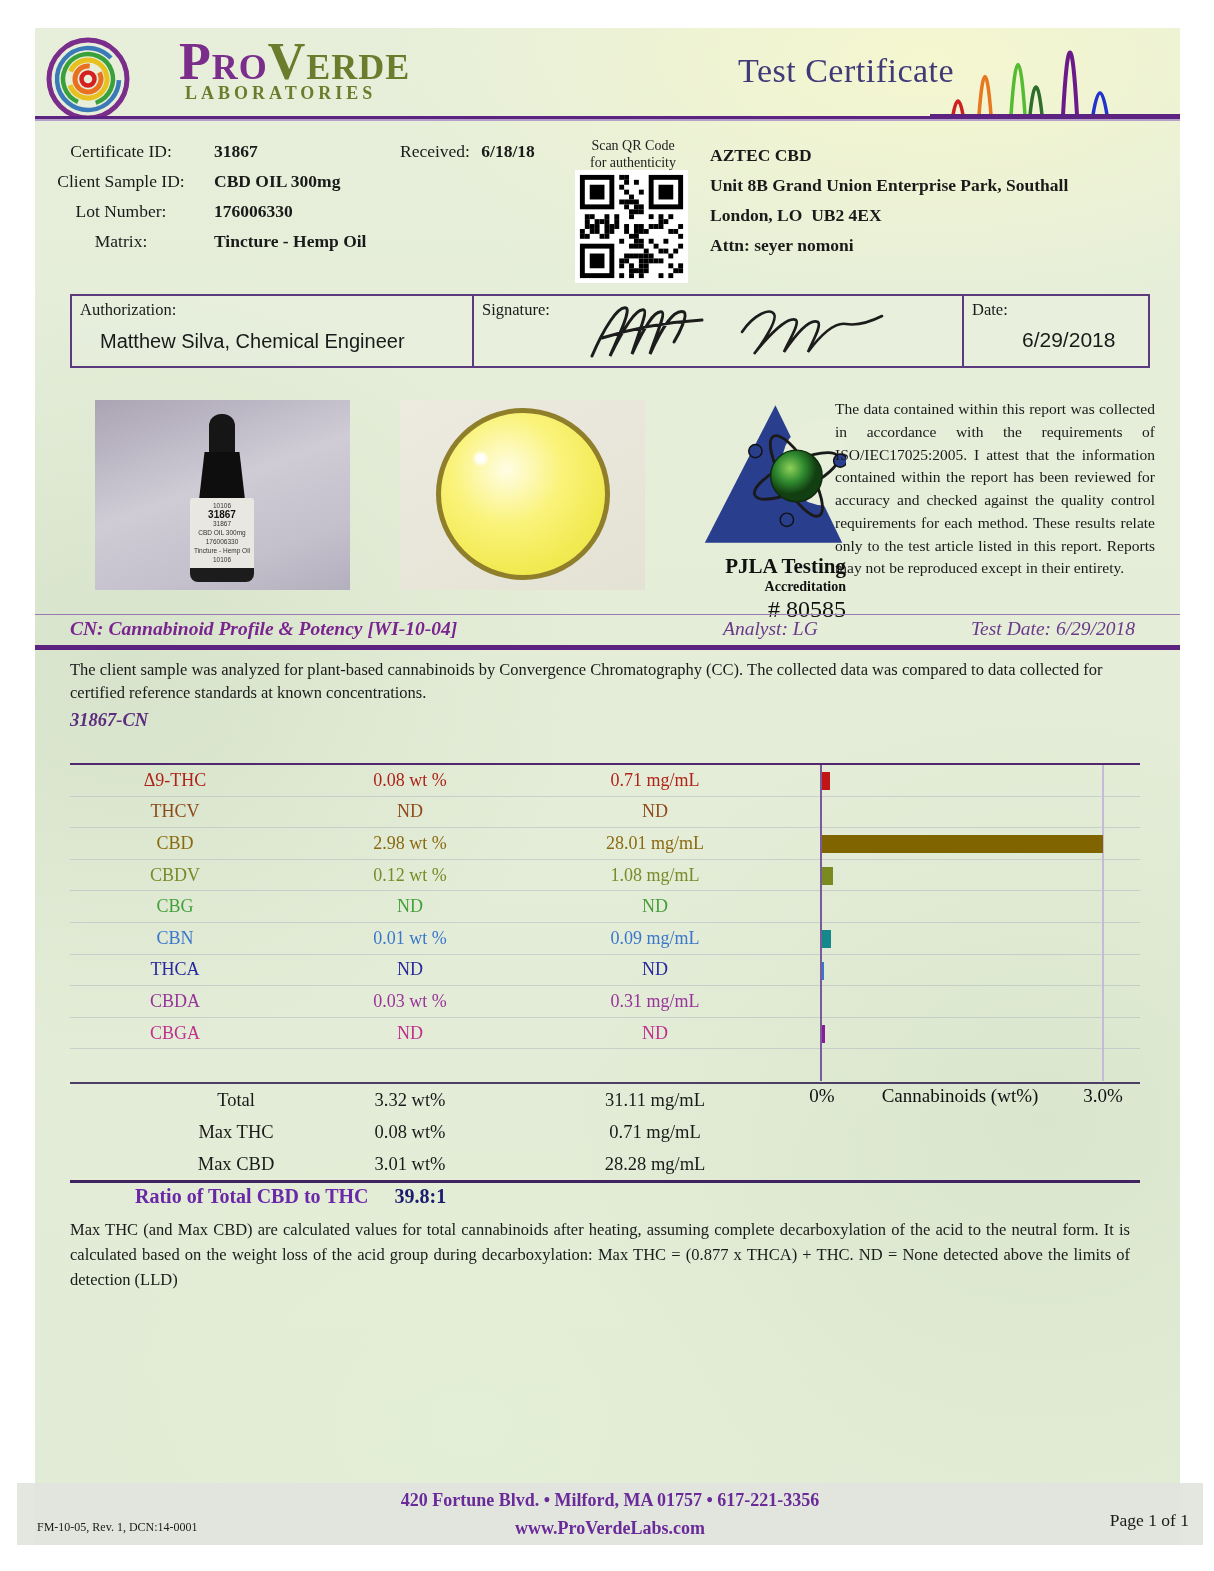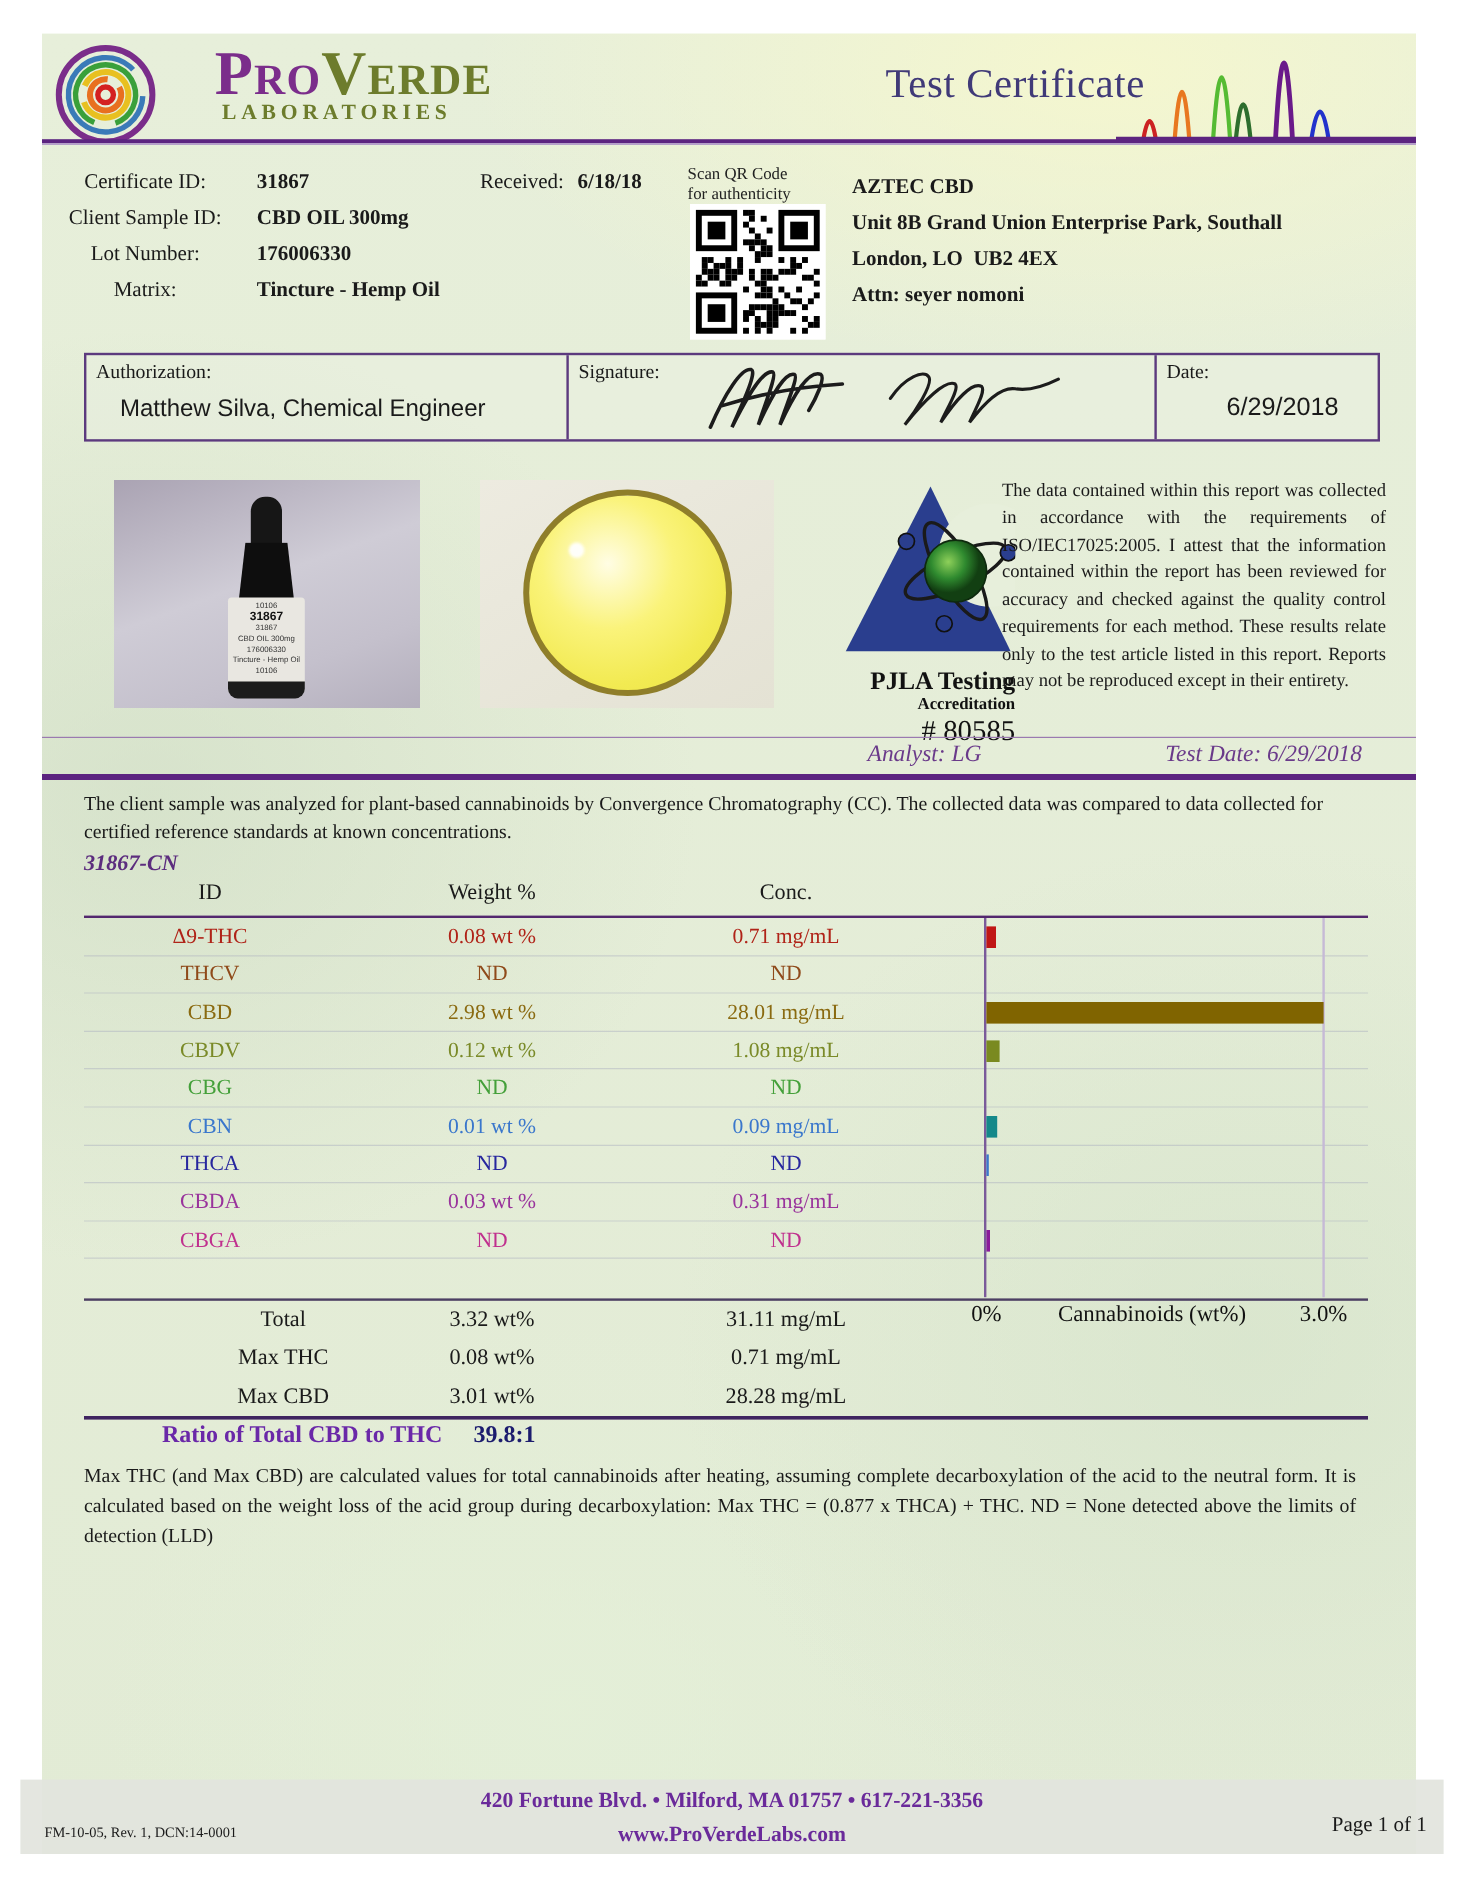--- a/index.html
+++ b/index.html
@@ -25,21 +25,21 @@
   .chromatogram { position:absolute; left:895px; top:20px; }
   .header-rule { position:absolute; left:0; top:88px; width:1145px; height:6px;
     background:linear-gradient(#5c2480 0 55%, #b5a0c9 55% 78%, transparent 78%); }
 
   
   .info-rows { position:absolute; left:0; top:113px; width:360px; }
   .info-row { position:absolute; left:0; width:100%; font-size:17.5px; white-space:nowrap; }
   .info-label { display:inline-block; width:172px; text-align:center; }
   .info-value { font-weight:bold; margin-left:7px; }
   .received { position:absolute; left:365px; top:113px; font-size:17.5px; white-space:nowrap; }
-  .qr-caption { position:absolute; left:538px; top:110px; width:120px; 
+  .qr-caption { position:absolute; left:538px; top:110px; width:120px; text-align:center;
     font-size:14px; line-height:1.2; color:#222; }
   .qr-box { position:absolute; left:540px; top:142px; width:113px; height:113px; background:#fff; }
   .client-block { position:absolute; left:675px; top:112px; font-weight:bold; font-size:17.5px; line-height:30px; }
   .client-block div { white-space:nowrap; }
 
   
   .auth-table { position:absolute; left:35px; top:266px; width:1080px; height:74px;
     border:2px solid #5c3a7e; display:flex; background:rgba(235,242,228,0.35); }
   .auth-cell { position:relative; height:100%; }
   .auth-c1 { width:400px; }
@@ -360,32 +360,28 @@
       <circle cx="90" cy="124" r="7" fill="#2a3e8e" stroke="#111" stroke-width="1.5"></circle>
     </svg>
     <div class="pjla-name">PJLA Testing</div>
     <div class="pjla-line2">Accreditation</div>
     <div class="pjla-num"># 80585</div>
   </div>
 
   <div class="attestation">The data contained within this report was collected in accordance with the requirements of ISO/IEC17025:2005.  I attest that the information contained within the report has been reviewed for accuracy and checked against the quality control requirements for each method.  These results relate only to the test article listed in this report. Reports may not be reproduced except in their entirety.</div>
 
   <div class="section-bar">
+    <span class="section-title">CN: Cannabinoid Profile &amp; Potency [WI-10-04]</span>
     <span class="section-analyst">Analyst: LG</span>
     <span class="section-date">Test Date: 6/29/2018</span>
   </div>
   <div class="section-rule"></div>
   <div class="section-desc">The client sample was analyzed for plant-based cannabinoids by Convergence Chromatography (CC).  The collected data was compared to data collected for certified reference standards at known concentrations.</div>
   <div class="sample-id">31867-CN</div>
 
-  <div class="tbl-header">
-    <span class="c-id">ID</span>
-    <span class="c-wt">Weight %</span>
-    <span class="c-conc">Conc.</span>
-  </div>
 
   <div class="rows-block" id="cannabinoid-rows">
     <div class="trow">
         <span class="c-id" style="color: rgb(176, 35, 24);">Δ9-THC</span>
         <span class="c-wt" style="color: rgb(176, 35, 24);">0.08 wt %</span>
         <span class="c-conc" style="color: rgb(176, 35, 24);">0.71 mg/mL</span>
       </div>
       <div class="trow">
         <span class="c-id" style="color: rgb(143, 74, 26);">THCV</span>
         <span class="c-wt" style="color: rgb(143, 74, 26);">ND</span>

